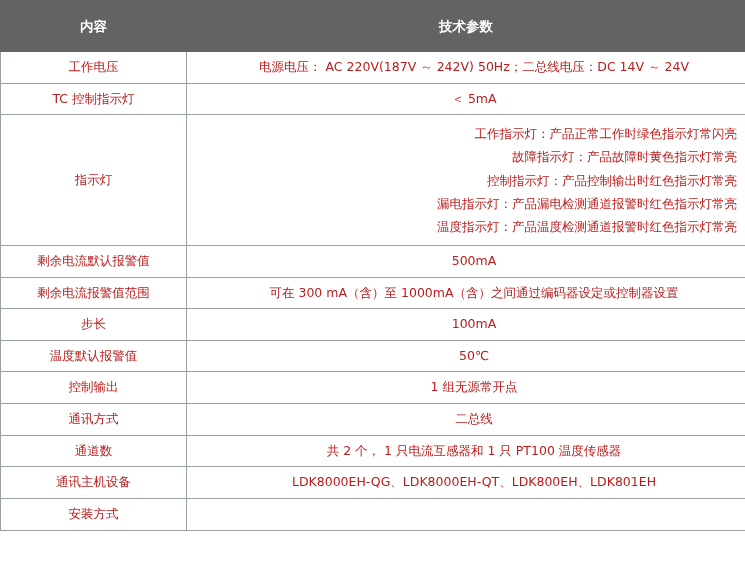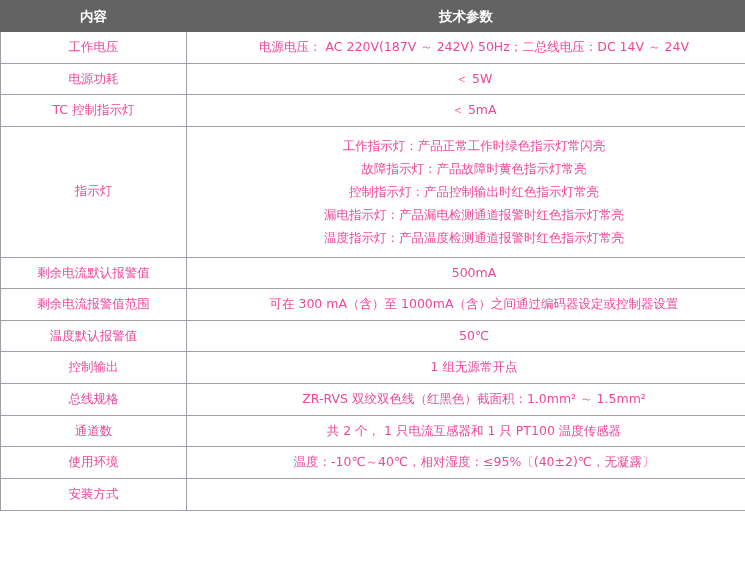--- a/index.html
+++ b/index.html
@@ -20,45 +20,46 @@
     table-layout: fixed;
   }
   .spec-table th,
   .spec-table td {
     border: 1px solid #9aa0a6;
     text-align: center;
     vertical-align: middle;
     font-size: 12.5px;
     line-height: 1.65;
     padding: 5px 4px;
-    color: #ec4899;
+    color: #b91c1c;
   }
   .spec-table thead th {
     background: #636363;
     color: #ffffff;
     font-weight: bold;
     font-size: 13.5px;
     height: 26px;
-    padding: 2px;
+    padding: 12px;
     border-color: #636363;
   }
   col.col-label { width: 186px; }
   col.col-value { width: 559px; }
   td.label-cell {
     font-size: 12.5px;
     white-space: nowrap;
   }
   td.value-cell {
     padding-left: 24px;
     padding-right: 8px;
   }
   td.value-multiline {
     line-height: 1.85;
     padding-top: 7px;
     padding-bottom: 7px;
+    text-align: right;
   }
   .line { display: block; }
 </style>
 </head>
 <body>
 
 <table class="spec-table">
   <colgroup>
     <col class="col-label">
     <col class="col-value">
@@ -67,26 +68,20 @@
     <tr>
       <th>内容</th>
       <th>技术参数</th>
     </tr>
   </thead>
   <tbody>
       <tr>
         <td class="label-cell">工作电压</td>
         <td class="value-cell">
           <span class="line">电源电压： AC 220V(187V ～ 242V) 50Hz；二总线电压：DC 14V ～ 24V</span>
-        </td>
-      </tr>
-      <tr>
-        <td class="label-cell">电源功耗</td>
-        <td class="value-cell">
-          <span class="line">＜ 5W</span>
         </td>
       </tr>
       <tr>
         <td class="label-cell">TC 控制指示灯</td>
         <td class="value-cell">
           <span class="line">＜ 5mA</span>
         </td>
       </tr>
       <tr>
         <td class="label-cell">指示灯</td>
@@ -104,47 +99,53 @@
           <span class="line">500mA</span>
         </td>
       </tr>
       <tr>
         <td class="label-cell">剩余电流报警值范围</td>
         <td class="value-cell">
           <span class="line">可在 300 mA（含）至 1000mA（含）之间通过编码器设定或控制器设置</span>
         </td>
       </tr>
       <tr>
+        <td class="label-cell">步长</td>
+        <td class="value-cell">
+          <span class="line">100mA</span>
+        </td>
+      </tr>
+      <tr>
         <td class="label-cell">温度默认报警值</td>
         <td class="value-cell">
           <span class="line">50℃</span>
         </td>
       </tr>
       <tr>
         <td class="label-cell">控制输出</td>
         <td class="value-cell">
           <span class="line">1 组无源常开点</span>
         </td>
       </tr>
       <tr>
-        <td class="label-cell">总线规格</td>
+        <td class="label-cell">通讯方式</td>
         <td class="value-cell">
-          <span class="line">ZR-RVS 双绞双色线（红黑色）截面积：1.0mm² ～ 1.5mm²</span>
+          <span class="line">二总线</span>
         </td>
       </tr>
       <tr>
         <td class="label-cell">通道数</td>
         <td class="value-cell">
           <span class="line">共 2 个， 1 只电流互感器和 1 只 PT100 温度传感器</span>
         </td>
       </tr>
       <tr>
-        <td class="label-cell">使用环境</td>
+        <td class="label-cell">通讯主机设备</td>
         <td class="value-cell">
-          <span class="line">温度：-10℃～40℃，相对湿度：≤95%〔(40±2)℃，无凝露〕</span>
+          <span class="line">LDK8000EH-QG、LDK8000EH-QT、LDK800EH、LDK801EH</span>
         </td>
       </tr>
       <tr>
         <td class="label-cell">安装方式</td>
         <td class="value-cell"></td>
       </tr>
     </tbody>
 </table>
 
 </body></html>

